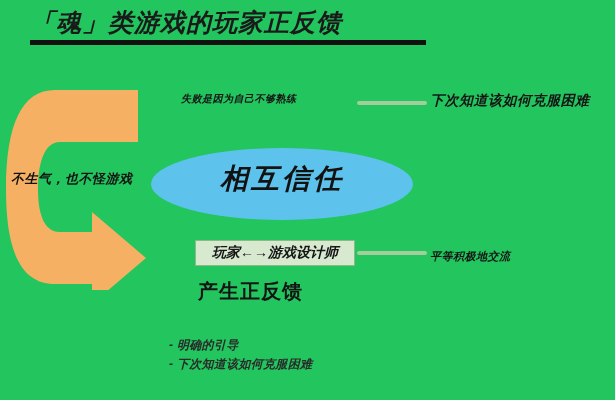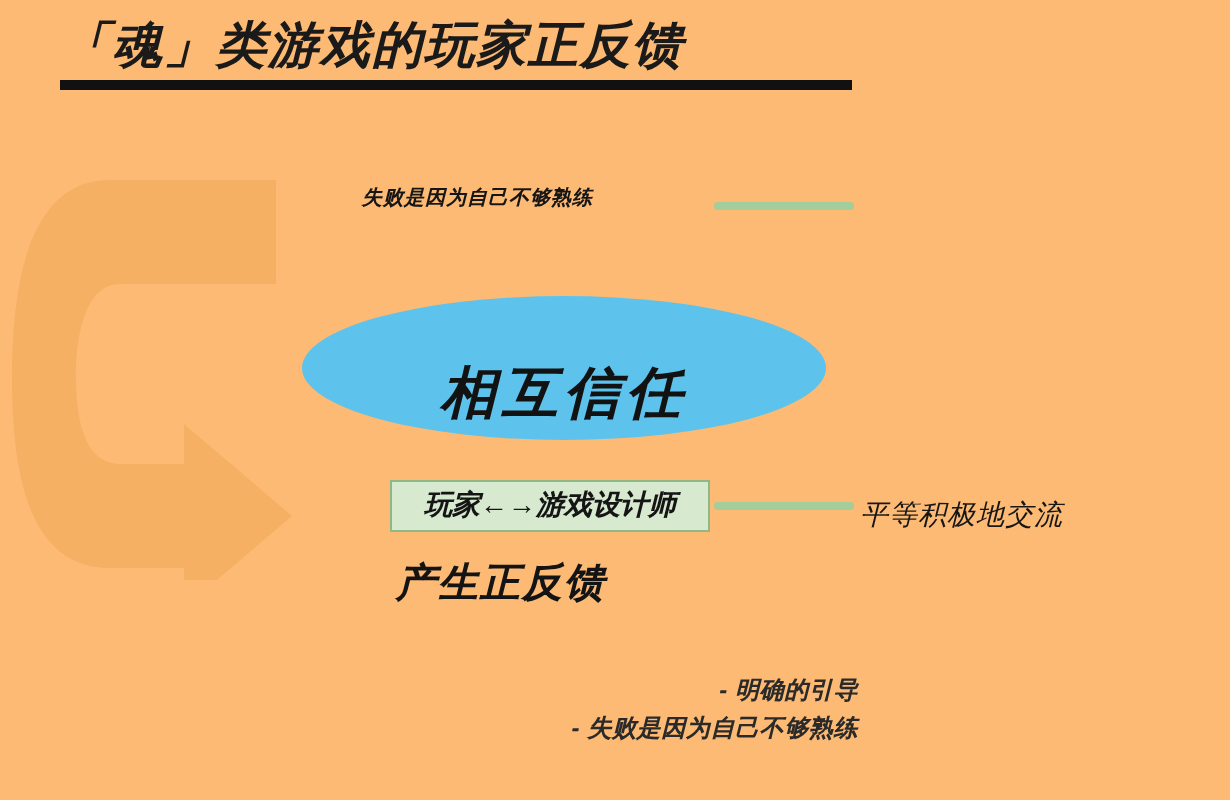--- a/index.html
+++ b/index.html
@@ -11,21 +11,21 @@
     height: 400px;
     background: #fefefe;
     font-family: "Liberation Sans", "DejaVu Sans", sans-serif;
     overflow: hidden;
     position: relative;
   }
   #canvas {
     position: relative;
     width: 615px;
     height: 400px;
-    background: #fdba74;
+    background: #22c55e;
   }
   .abs { position: absolute; }
 
   
   #title-text {
     left: 30px;
     top: 6px;
     font-size: 25px;
     font-weight: bold;
     font-style: italic;
@@ -61,21 +61,20 @@
   #trust-label {
     left: 151px;
     top: 160px;
     width: 262px;
     text-align: center;
     font-size: 28px;
     font-weight: bold;
     font-style: italic;
     color: #121212;
     letter-spacing: 3px;
-    margin-top: 18px;
   }
 
   
   #row1-left {
     left: 181px;
     top: 92px;
     font-size: 10px;
     font-weight: bold;
     font-style: italic;
     color: #161616;
@@ -140,55 +139,53 @@
     left: 357px;
     top: 251px;
     width: 70px;
     height: 4px;
     background: #a3cd9b;
     border-radius: 2px;
   }
   #row2-right {
     left: 430px;
     top: 249px;
-    font-size: 14px;
-    font-weight: normal;
+    font-size: 11px;
+    font-weight: bold;
     font-style: italic;
     color: #161616;
     white-space: nowrap;
     letter-spacing: 0.5px;
   }
 
   
   #outcome-label {
     left: 198px;
     top: 278px;
     font-size: 20px;
     font-weight: bold;
-    font-style: italic;
     color: #141414;
     white-space: nowrap;
     letter-spacing: 1px;
   }
 
   
   #bullet-list {
     left: 169px;
     top: 336px;
     width: 260px;
   }
   .bullet-item {
     font-size: 12px;
     font-weight: bold;
     font-style: italic;
     color: #2a2a2a;
     line-height: 19px;
     white-space: nowrap;
     letter-spacing: 0.3px;
-    text-align: right;
   }
 </style>
 </head>
 <body>
 
 <div id="canvas">
 
   <div class="abs" id="title-text">「魂」类游戏的玩家正反馈</div>
   <div class="abs" id="title-underline"></div>
 
@@ -198,32 +195,34 @@
                L 55 2
                C 22 2 6 36 6 101
                C 6 166 22 196 55 196
                L 92 196 L 92 216 L 146 170 L 92 124 L 92 144 L 60 144
                C 44 144 38 126 38 101
                C 38 76 44 54 60 54
                L 138 54 Z" fill="#f6b063"></path>
     </svg>
   </div>
 
+  <div class="abs" id="arrow-caption">不生气，也不怪游戏</div>
 
   <div class="abs" id="trust-ellipse"></div>
   <div class="abs" id="trust-label">相互信任</div>
 
   <div class="abs" id="row1-left">失败是因为自己不够熟练</div>
   <div class="abs" id="row1-line"></div>
+  <div class="abs" id="row1-right">下次知道该如何克服困难</div>
 
   <div class="abs" id="relation-box"></div>
   <div class="abs" id="relation-label">玩家←→游戏设计师</div>
   <div class="abs" id="row2-line"></div>
   <div class="abs" id="row2-right">平等积极地交流</div>
 
   <div class="abs" id="outcome-label">产生正反馈</div>
 
   <div class="abs" id="bullet-list">
     <div class="bullet-item">- 明确的引导</div>
-    <div class="bullet-item">- 失败是因为自己不够熟练</div>
+    <div class="bullet-item">- 下次知道该如何克服困难</div>
   </div>
 
 </div>
 
 </body></html>

